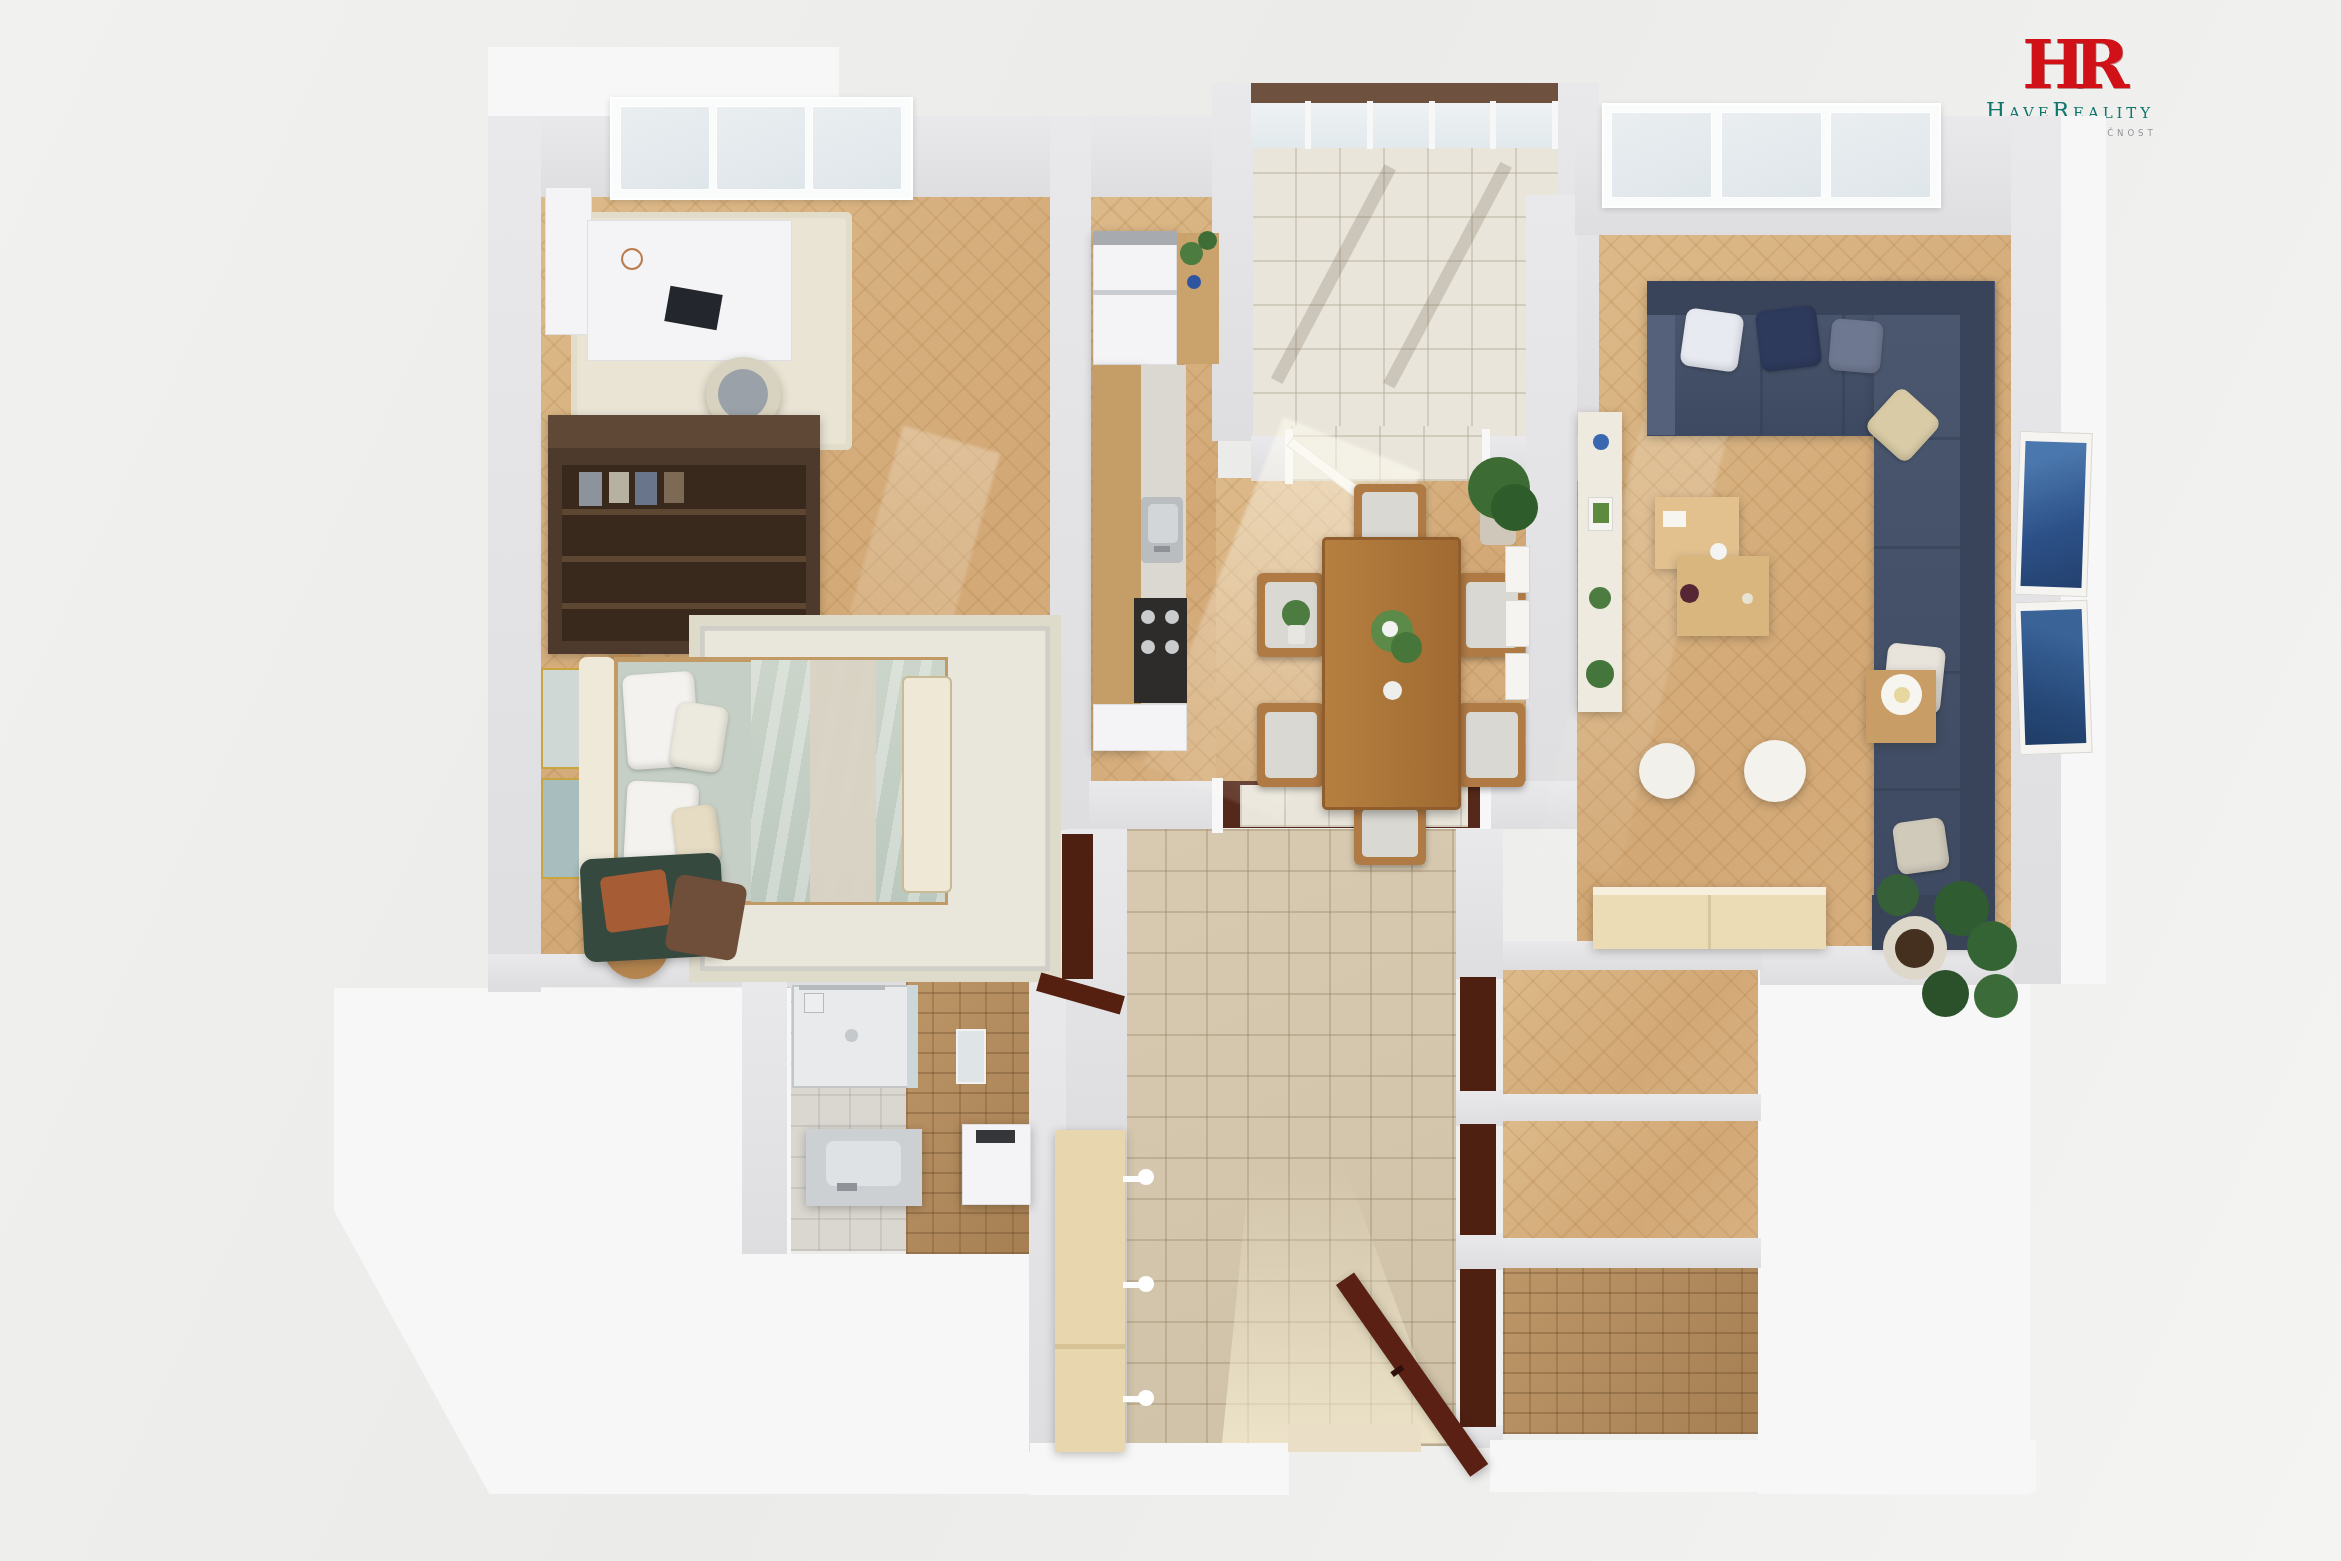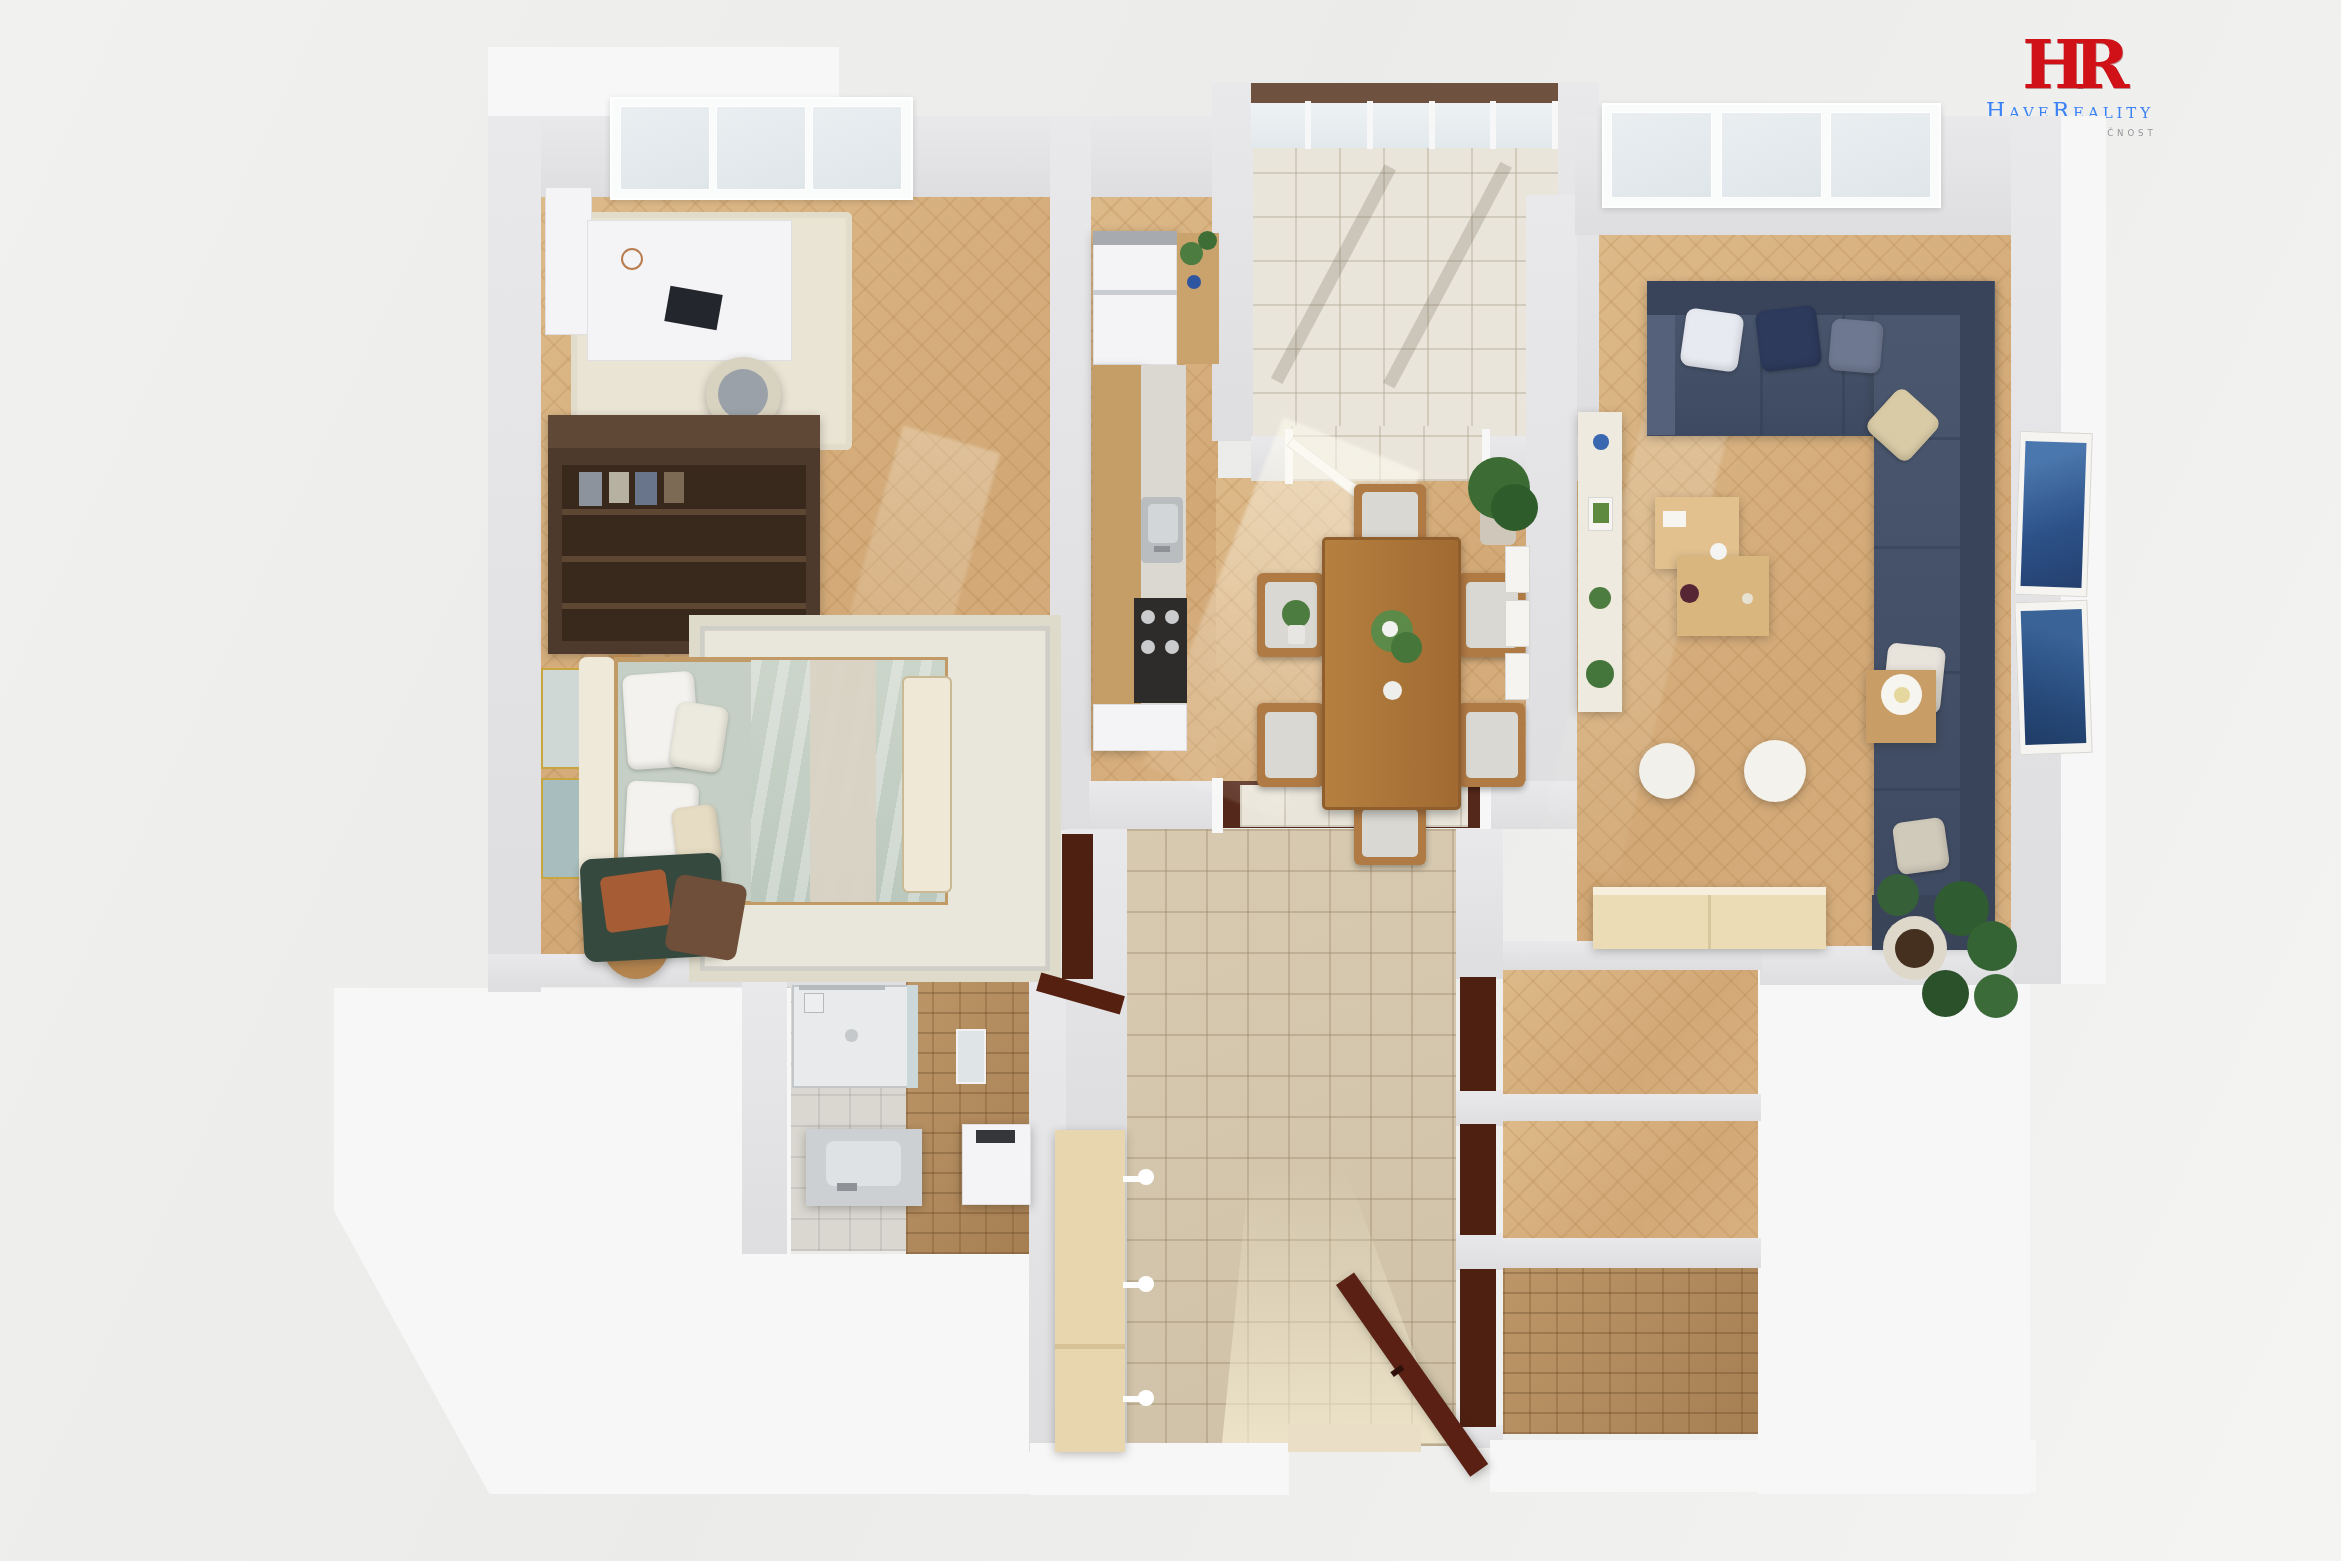--- a/index.html
+++ b/index.html
@@ -60,21 +60,21 @@
   .doorW{background:#f8f7f3;border:1.6px solid #dedbd2;}
   .shw{background:#e8eaeb;border:2.3px solid #c2c6c9;}
   .rugC{background:#e9e4d4;border-radius:6.2px;box-shadow:inset 0 0 0 6.2px #e2dccb;}
   .rugP{background:#e9e6db;border:11px solid #dfdbcb;box-shadow:inset 0 0 0 4.7px rgba(130,135,140,.25);}
   .duvet{background:repeating-linear-gradient(100deg, rgba(255,255,255,.3) 0 11px, transparent 11px 28px), linear-gradient(#ccd5ca,#bbc8be);}
   .sun{background:linear-gradient(195deg, rgba(255,252,240,.55), rgba(255,252,240,.08));filter:blur(1.6px);}
   .sh{box-shadow:0 3.1px 9.4px rgba(40,35,30,.3);}
   
   .logo{position:absolute;left:1980px;top:33px;width:180px;text-align:center;font-family:"DejaVu Serif","Liberation Serif",serif;}
   .logo-hr{font-size:67px;line-height:.95;color:#d01118;letter-spacing:-11.7px;font-weight:bold;text-shadow:0.8px 0.8px 0 rgba(120,0,0,.4);}
-  .logo-name{font-variant:small-caps;font-size:22px;letter-spacing:3.9px;color:#3b82f6;margin-top:1.6px;white-space:nowrap;}
+  .logo-name{font-variant:small-caps;font-size:22px;letter-spacing:3.9px;color:#0f766e;margin-top:1.6px;white-space:nowrap;}
   .logo-tag{font-family:"DejaVu Sans","Liberation Sans",sans-serif;font-size:8.6px;letter-spacing:3.9px;color:#95959a;margin-top:4.7px;white-space:nowrap;}
 </style>
 </head>
 <body>
 
 <div id="stage">
   <div class="logo">
     <div class="logo-hr">HR</div>
     <div class="logo-name">HaveReality</div>
     <div class="logo-tag">REALITNÍ SPOLEČNOST</div>

